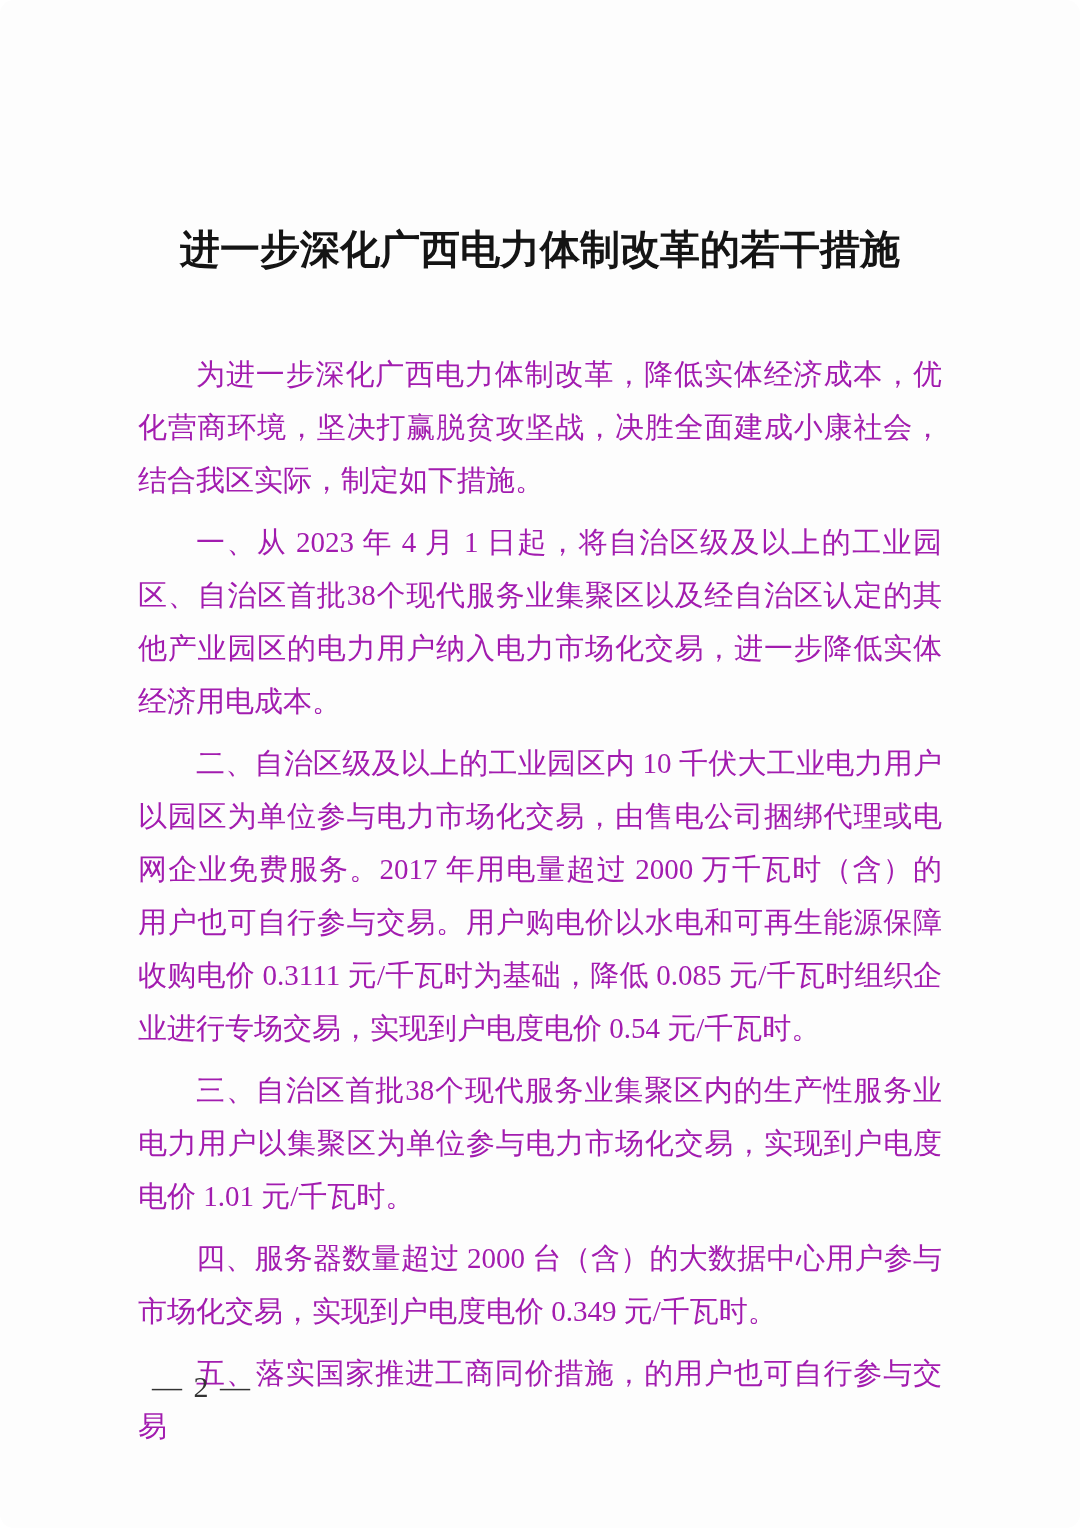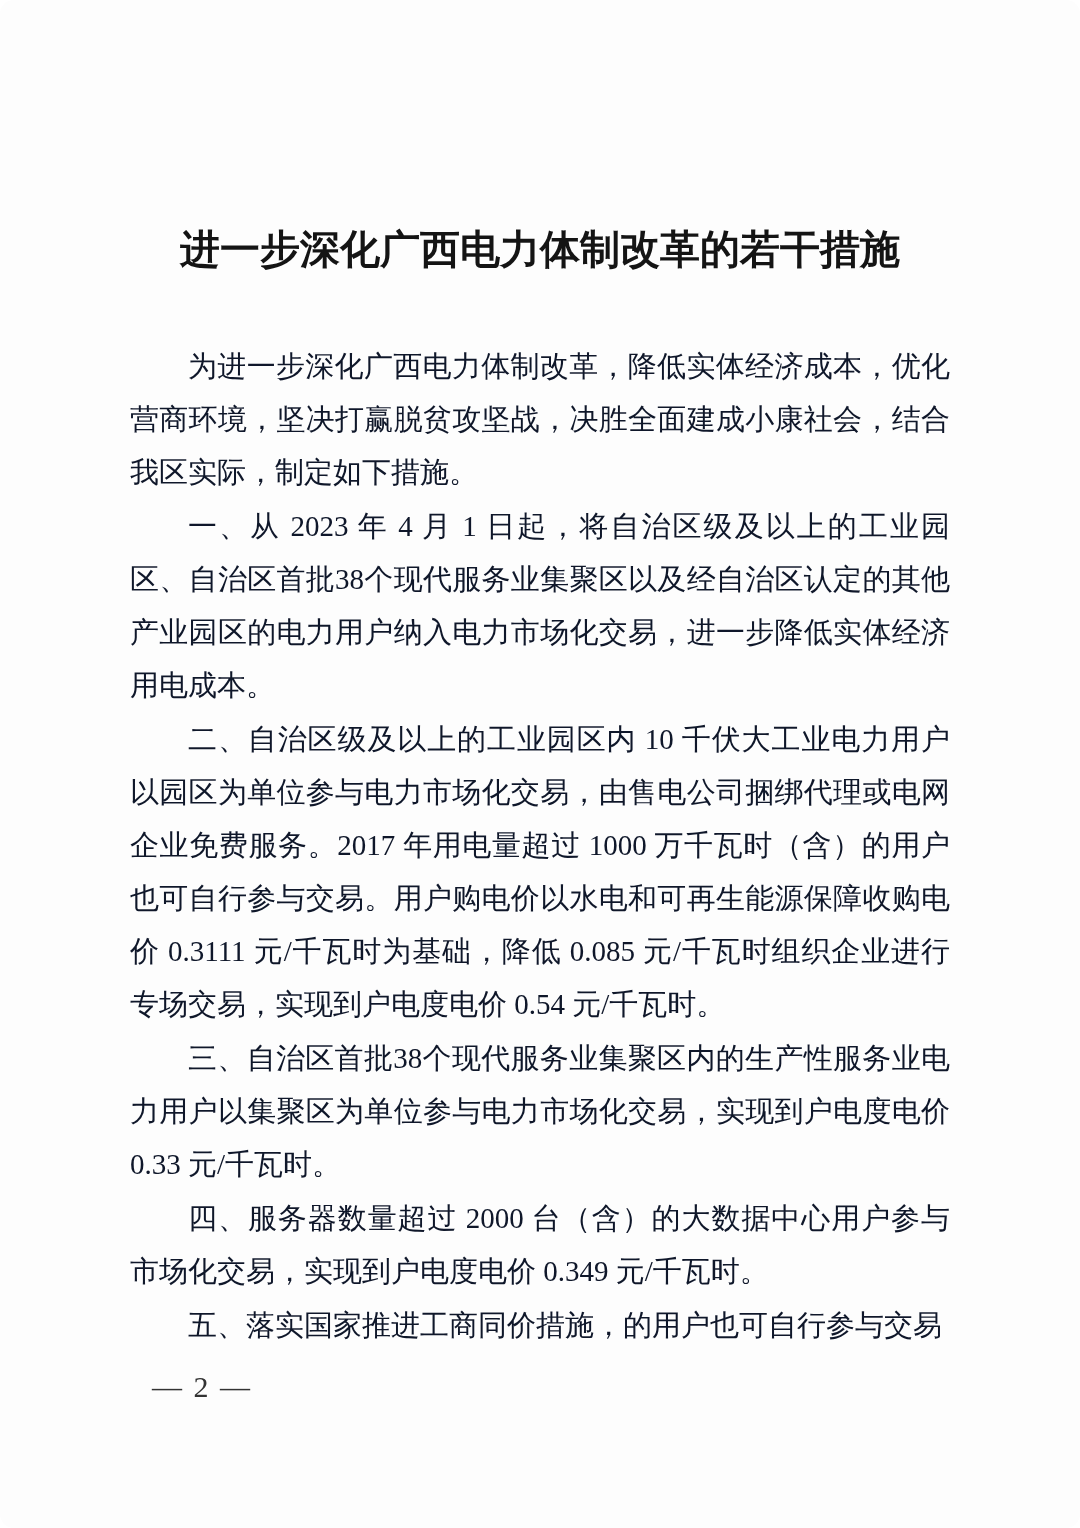--- a/index.html
+++ b/index.html
@@ -33,26 +33,26 @@
     letter-spacing: 0px;
     font-family: "Liberation Serif", serif;
   }
   .doc-body {
     position: absolute;
     left: 129px;
     top: 339px;
     width: 822px;
   }
   .doc-body p {
-    margin: 1px;
+    margin: 9px;
     font-size: 29px;
     line-height: 53px;
     text-align: justify;
     text-indent: 2em;
-    color: #0f172a;
+    color: #a21caf;
     font-weight: 400;
     word-break: break-all;
   }
   .page-footer {
     position: absolute;
     left: 152px;
     top: 1370px;
     font-size: 30px;
     color: #333333;
     letter-spacing: 2px;
@@ -61,21 +61,21 @@
 </head>
 <body>
 
 <div class="page">
 
   <h1 class="doc-title">进一步深化广西电力体制改革的若干措施</h1>
 
   <div class="doc-body">
     <p>为进一步深化广西电力体制改革，降低实体经济成本，优化营商环境，坚决打赢脱贫攻坚战，决胜全面建成小康社会，结合我区实际，制定如下措施。</p>
     <p>一、从 2023 年 4 月 1 日起，将自治区级及以上的工业园区、自治区首批38个现代服务业集聚区以及经自治区认定的其他产业园区的电力用户纳入电力市场化交易，进一步降低实体经济用电成本。</p>
-    <p>二、自治区级及以上的工业园区内 10 千伏大工业电力用户以园区为单位参与电力市场化交易，由售电公司捆绑代理或电网企业免费服务。2017 年用电量超过 1000 万千瓦时（含）的用户也可自行参与交易。用户购电价以水电和可再生能源保障收购电价 0.3111 元/千瓦时为基础，降低 0.085 元/千瓦时组织企业进行专场交易，实现到户电度电价 0.54 元/千瓦时。</p>
-    <p>三、自治区首批38个现代服务业集聚区内的生产性服务业电力用户以集聚区为单位参与电力市场化交易，实现到户电度电价 0.33 元/千瓦时。</p>
+    <p>二、自治区级及以上的工业园区内 10 千伏大工业电力用户以园区为单位参与电力市场化交易，由售电公司捆绑代理或电网企业免费服务。2017 年用电量超过 2000 万千瓦时（含）的用户也可自行参与交易。用户购电价以水电和可再生能源保障收购电价 0.3111 元/千瓦时为基础，降低 0.085 元/千瓦时组织企业进行专场交易，实现到户电度电价 0.54 元/千瓦时。</p>
+    <p>三、自治区首批38个现代服务业集聚区内的生产性服务业电力用户以集聚区为单位参与电力市场化交易，实现到户电度电价 1.01 元/千瓦时。</p>
     <p>四、服务器数量超过 2000 台（含）的大数据中心用户参与市场化交易，实现到户电度电价 0.349 元/千瓦时。</p>
     <p>五、落实国家推进工商同价措施，的用户也可自行参与交易</p>
   </div>
 
   <div class="page-footer">— 2 —</div>
 
 </div>
 
 </body></html>

